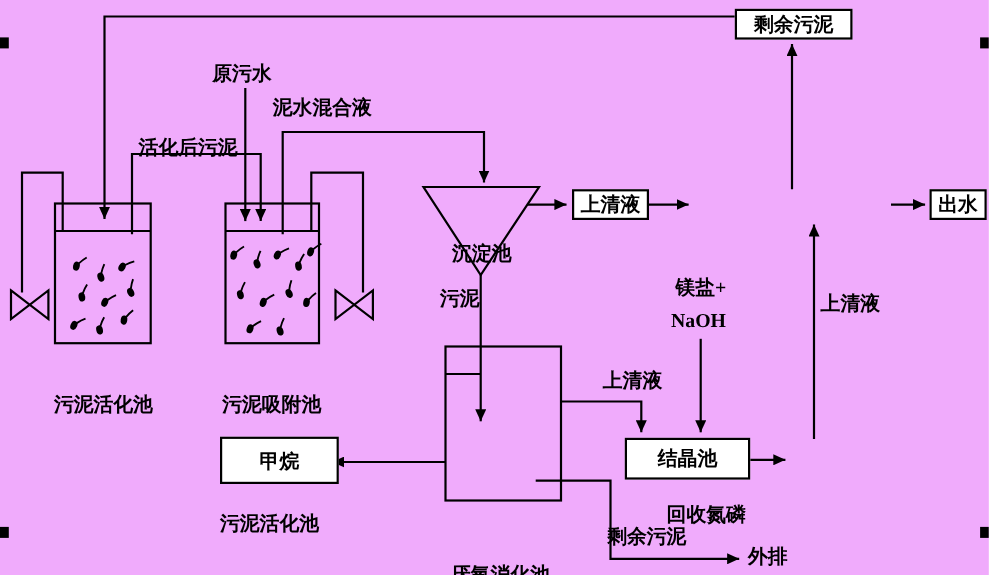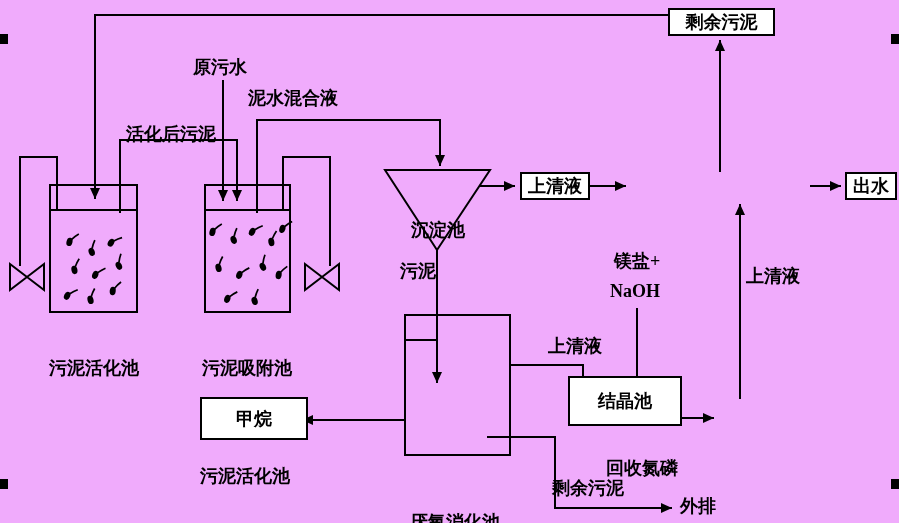--- a/index.html
+++ b/index.html
@@ -136,21 +136,21 @@
       <use href="#tadpole" transform="translate(279,273) rotate(10)"></use>
       <use href="#tadpole" transform="translate(228,297) rotate(20)"></use>
       <use href="#tadpole" transform="translate(254,299) rotate(-18)"></use>
     </g>
   </svg>
 
   <div class="box" style="left:668px;top:8px;width:107px;height:28px">剩余污泥</div>
   <div class="box" style="left:520px;top:172px;width:70px;height:28px">上清液</div>
   <div class="box" style="left:845px;top:172px;width:52px;height:28px">出水</div>
   <div class="box" style="left:200px;top:397px;width:108px;height:43px">甲烷</div>
-  <div class="box" style="left:568px;top:376px;width:114px;height:50px">结晶池</div>
+  <div class="box" style="left:568px;top:398px;width:114px;height:38px">结晶池</div>
 
   <div class="lbl" style="left:193px;top:57px">原污水</div>
   <div class="lbl" style="left:126px;top:124px">活化后污泥</div>
   <div class="lbl" style="left:248px;top:88px">泥水混合液</div>
   <div class="lbl center" style="left:398px;top:176px;width:80px">沉淀池</div>
   <div class="lbl" style="left:400px;top:261px">污泥</div>
   <div class="lbl center" style="left:30px;top:314px;width:128px">污泥活化池</div>
   <div class="lbl center" style="left:190px;top:314px;width:114px">污泥吸附池</div>
   <div class="lbl" style="left:614px;top:251px">镁盐+</div>
   <div class="lbl" style="left:610px;top:281px">NaOH</div>

